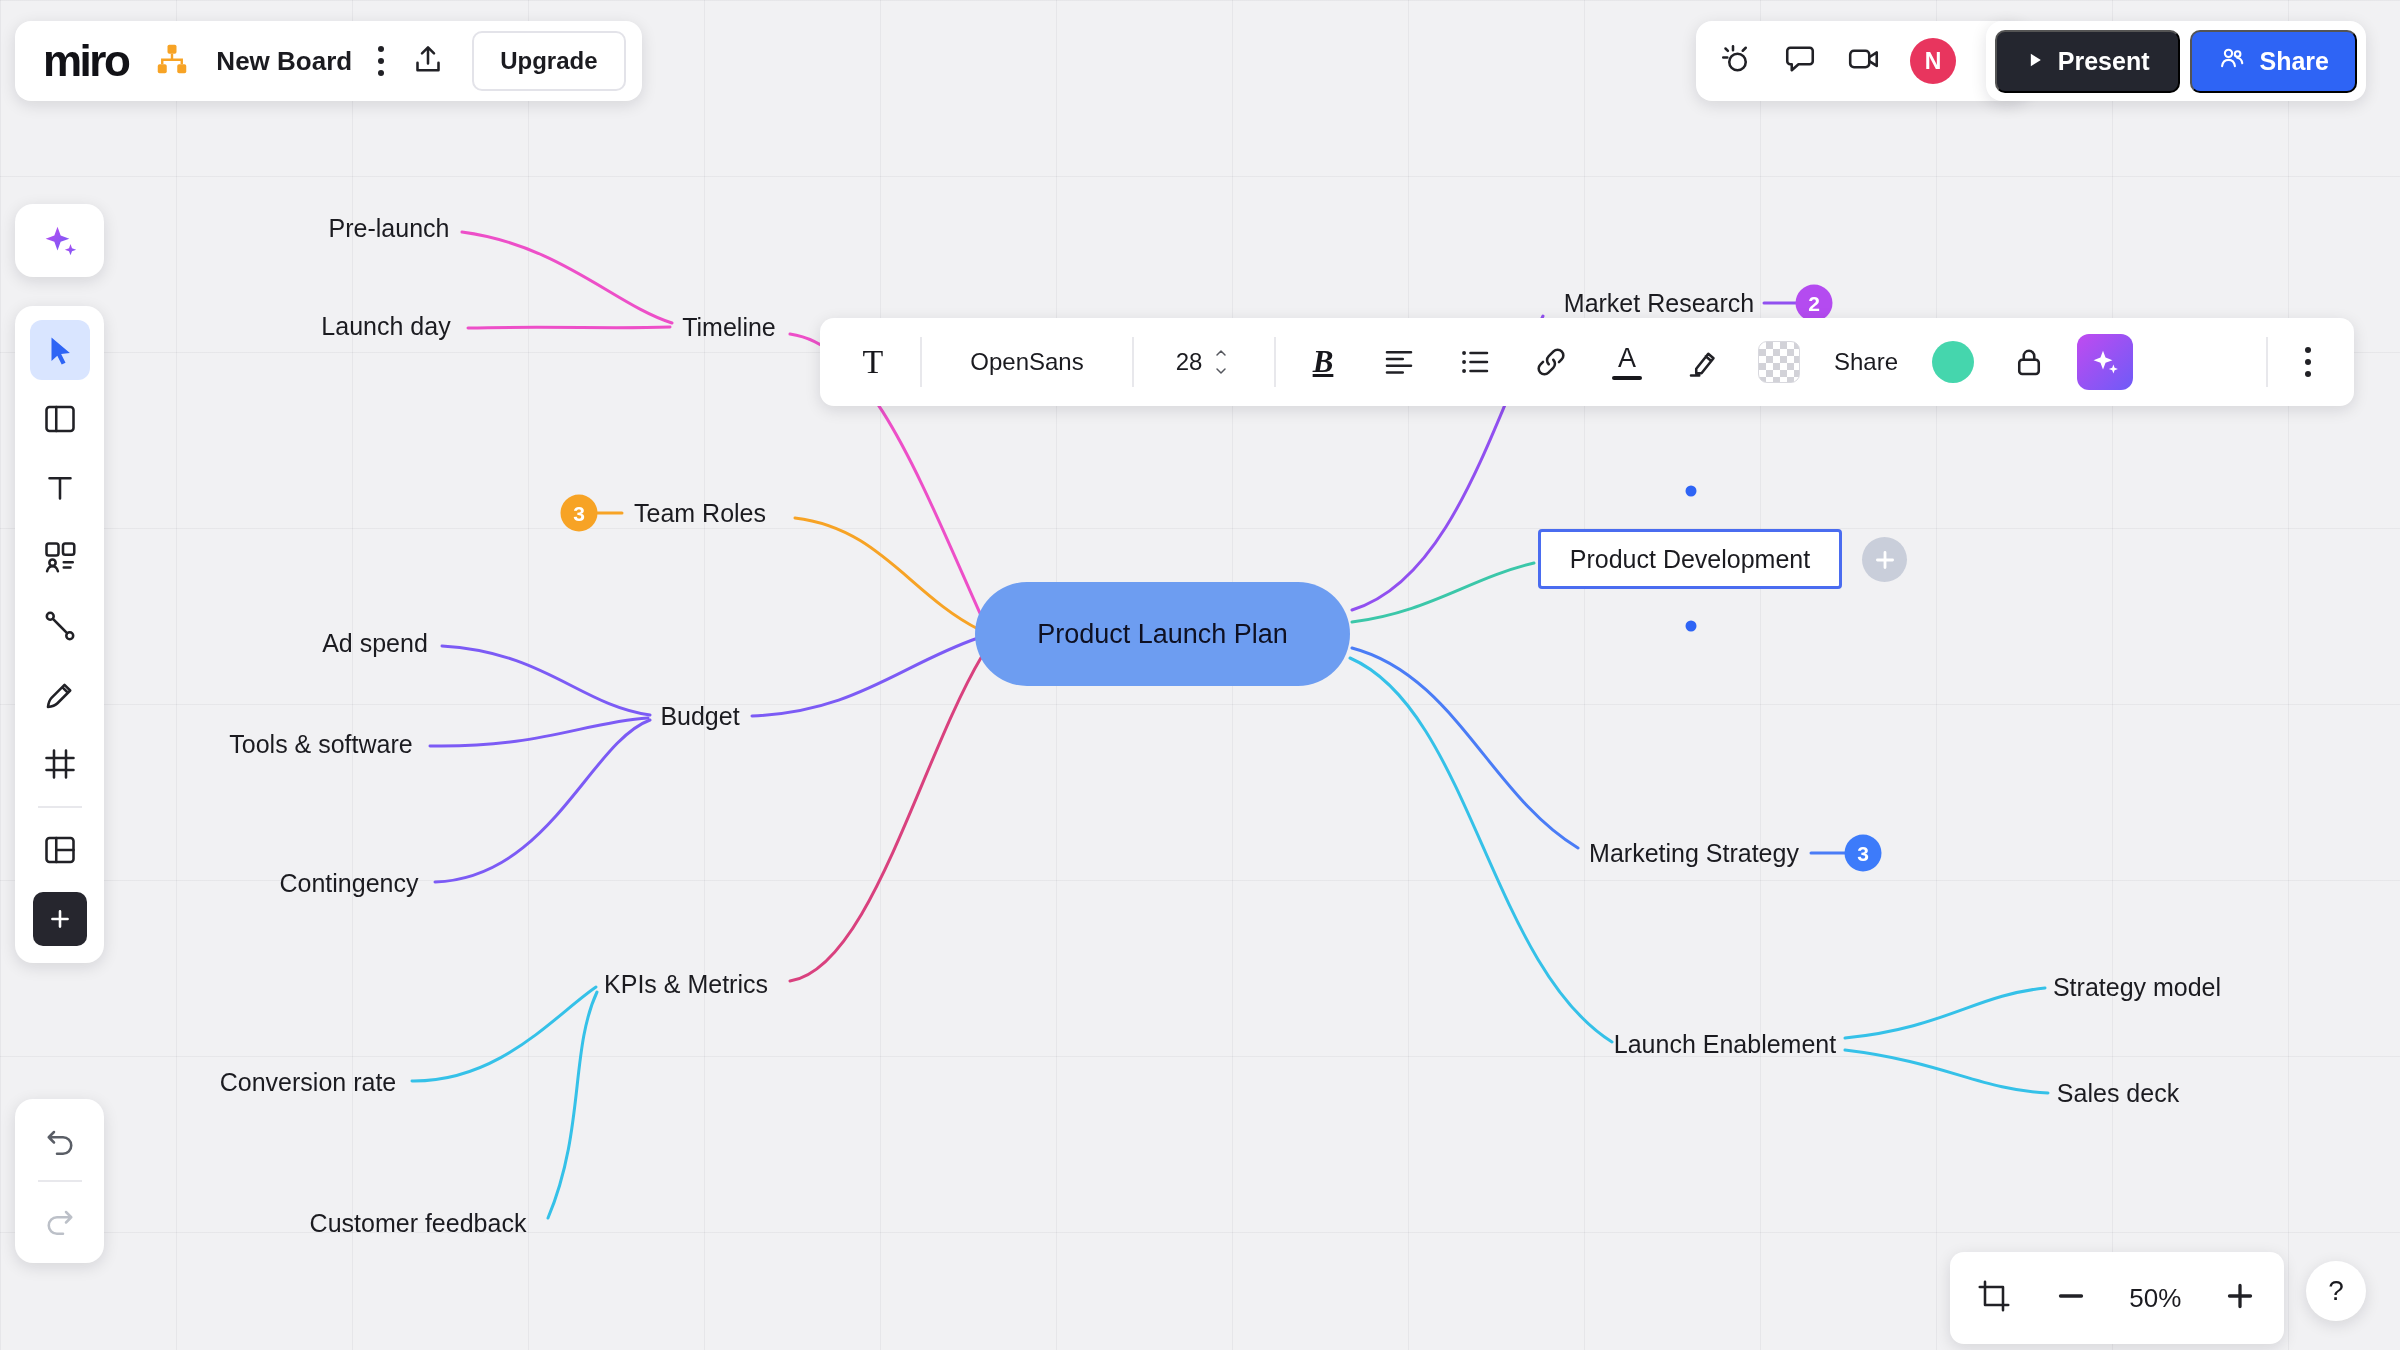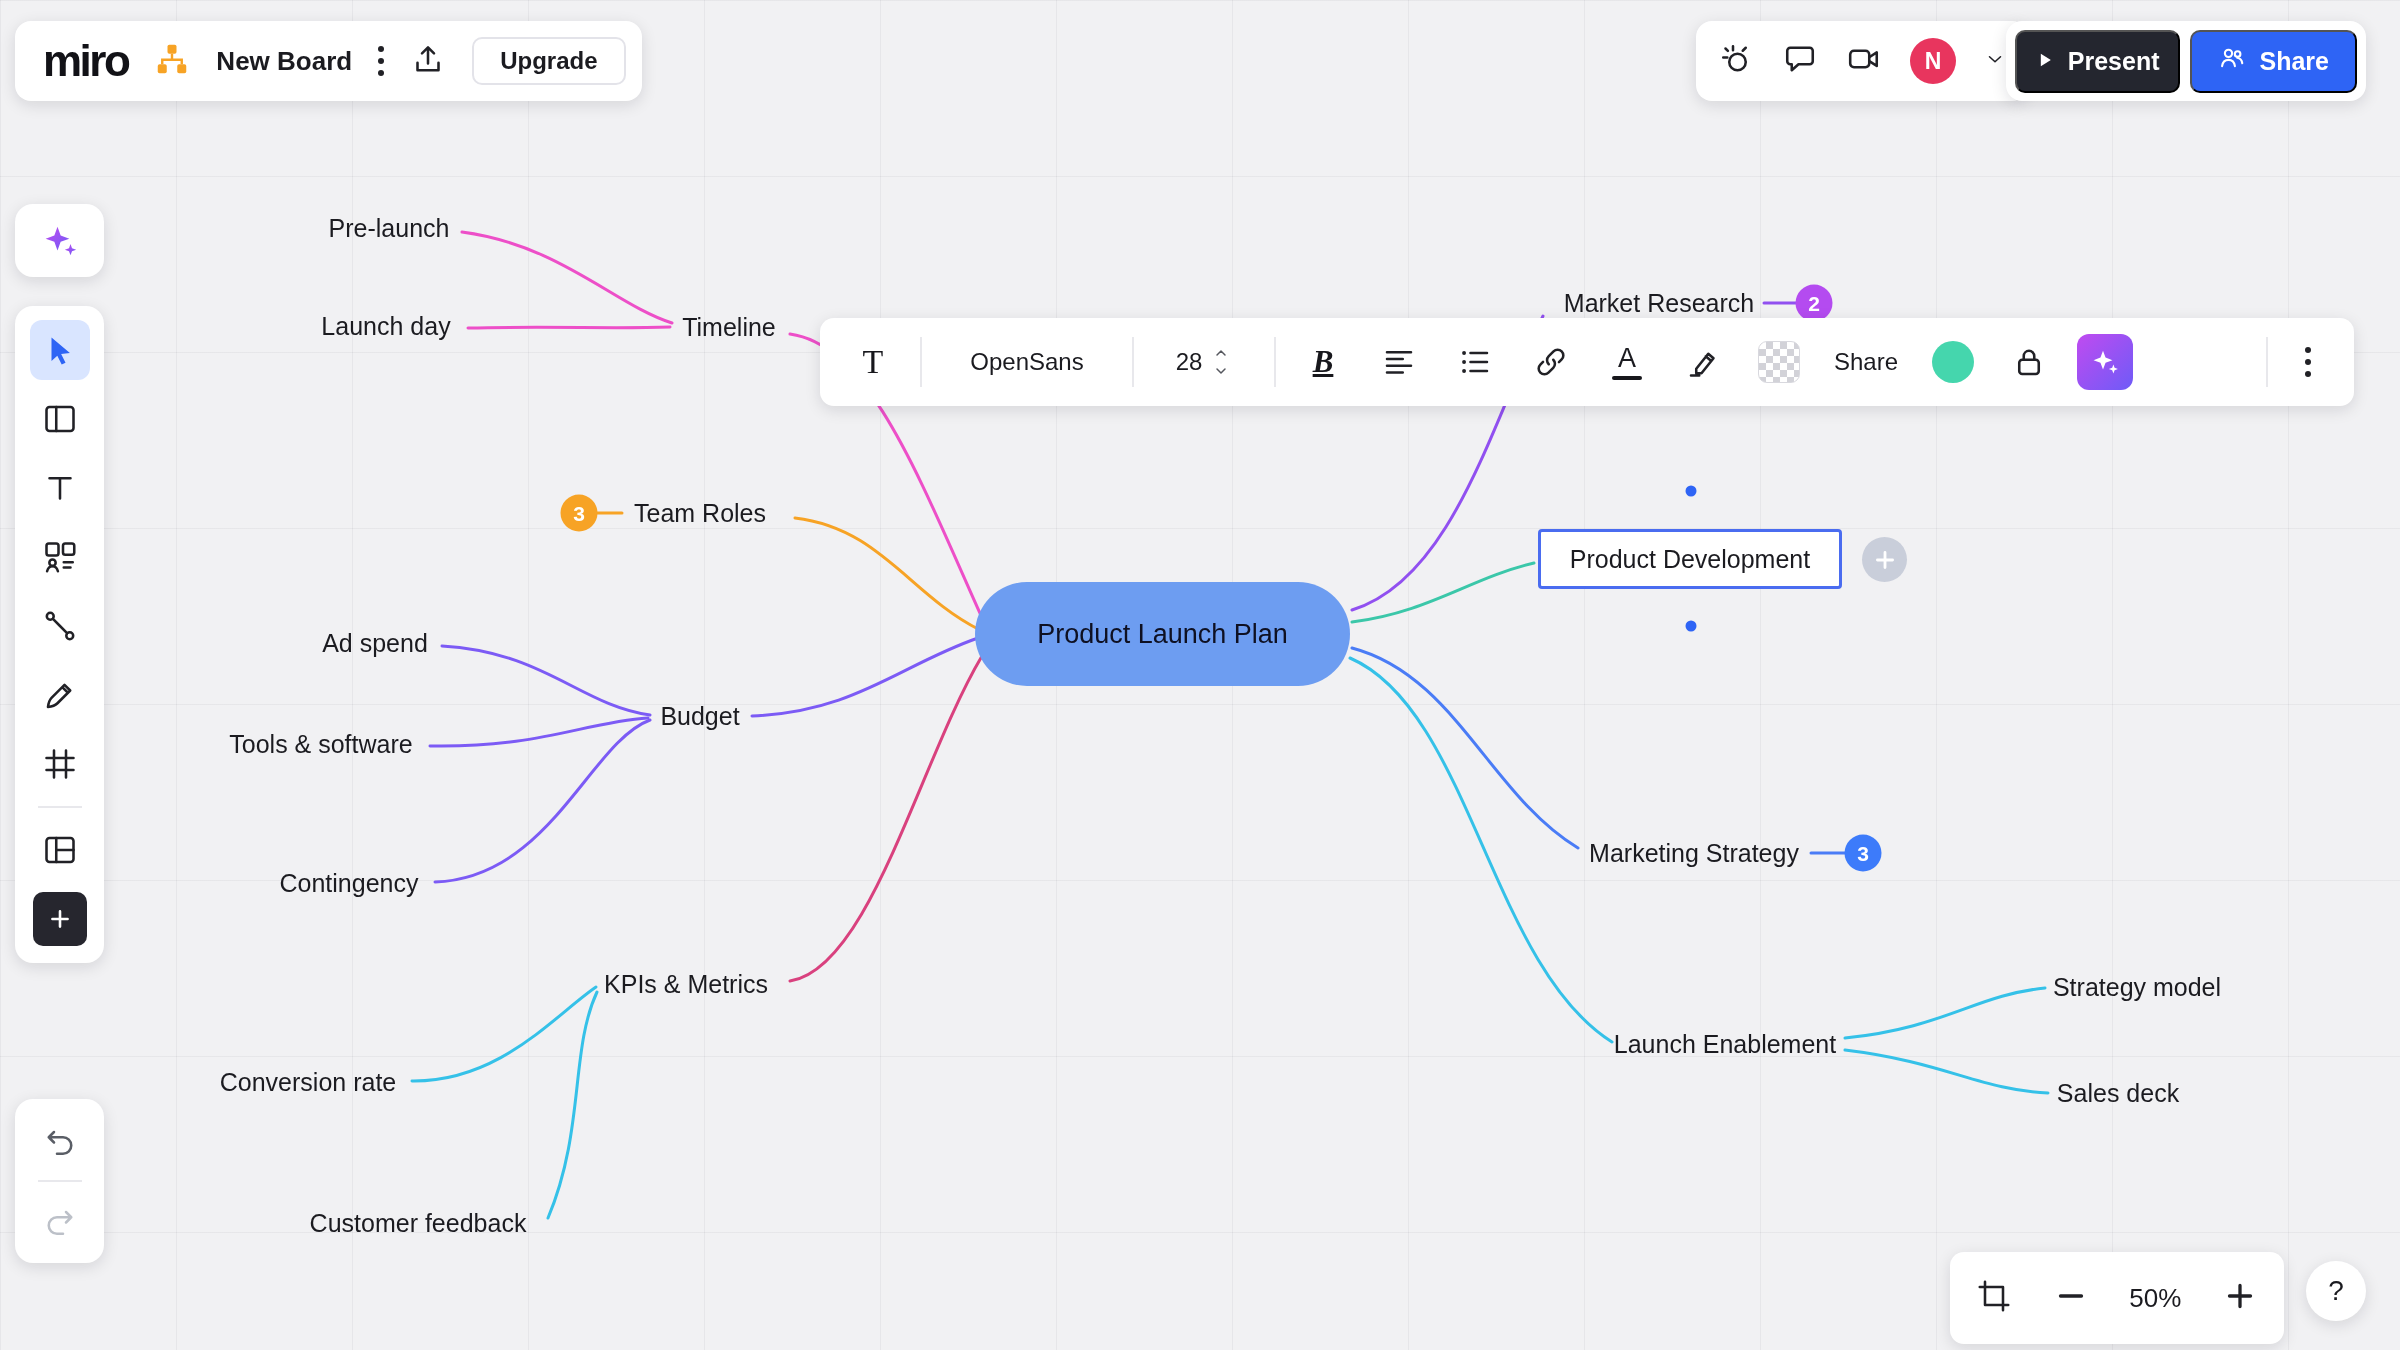--- a/index.html
+++ b/index.html
@@ -13,26 +13,26 @@
     linear-gradient(to right, rgba(25,25,40,.05) 1px, transparent 1px),
     linear-gradient(to bottom, rgba(25,25,40,.05) 1px, transparent 1px);
   background-size:176px 176px;
 }
 .card{position:absolute;background:#fff;border-radius:16px;box-shadow:0 4px 16px rgba(15,15,35,.12);display:flex;align-items:center}
 .ic{width:36px;height:36px;stroke:#212126;stroke-width:1.7;fill:none;stroke-linecap:round;stroke-linejoin:round}
 
 .hdr-left{left:15px;top:21px;height:80px;padding:0 16px 0 28px;gap:26px}
 .logo{font-size:44px;font-weight:800;letter-spacing:-2.5px;color:#121217}
 .board-name{font-size:26px;font-weight:700}
-.upgrade-btn{height:48px;padding:0 26px;border:2px solid #E3E3E9;border-radius:10px;font-size:24px;font-weight:700;background:#fff;display:flex;align-items:center;color:#1b1b20}
+.upgrade-btn{height:60px;padding:0 26px;border:2px solid #E3E3E9;border-radius:10px;font-size:24px;font-weight:700;background:#fff;display:flex;align-items:center;color:#1b1b20}
 
 .hdr-icons{right:372px;top:21px;height:80px;padding:0 22px;gap:28px}
 .hdr-btns{right:34px;top:21px;height:80px;padding:0 9px;gap:10px}
 .avatar{width:46px;height:46px;border-radius:50%;background:#E8355E;color:#fff;font-weight:700;font-size:23px;display:flex;align-items:center;justify-content:center}
-.present-btn{height:63px;border-radius:10px;background:#24262F;color:#fff;font-size:25px;font-weight:600;display:flex;align-items:center;gap:13px;padding:0 18px}
+.present-btn{height:63px;border-radius:10px;background:#24262F;color:#fff;font-size:25px;font-weight:600;display:flex;align-items:center;gap:13px;padding:0 28px}
 .share-btn{height:63px;border-radius:10px;background:#2E64F5;color:#fff;font-size:25px;font-weight:600;display:flex;align-items:center;gap:14px;padding:0 26px}
 
 .side-ai{left:15px;top:204px;width:89px;height:73px;border-radius:18px;justify-content:center}
 .side-tools{left:15px;top:306px;width:89px;border-radius:18px;flex-direction:column;padding:14px 0;gap:9px}
 .side-undo{left:15px;top:1099px;width:89px;border-radius:18px;flex-direction:column;padding:12px 0;gap:6px}
 .tool{width:60px;height:60px;display:flex;align-items:center;justify-content:center;border-radius:12px}
 .tool.selected{background:#D9E5FF}
 .divider-h{width:44px;height:2px;background:#E8E8EC;margin:3px 0}
 .dark-tile{width:54px;height:54px;border-radius:10px;background:#26262E;display:flex;align-items:center;justify-content:center}
 

